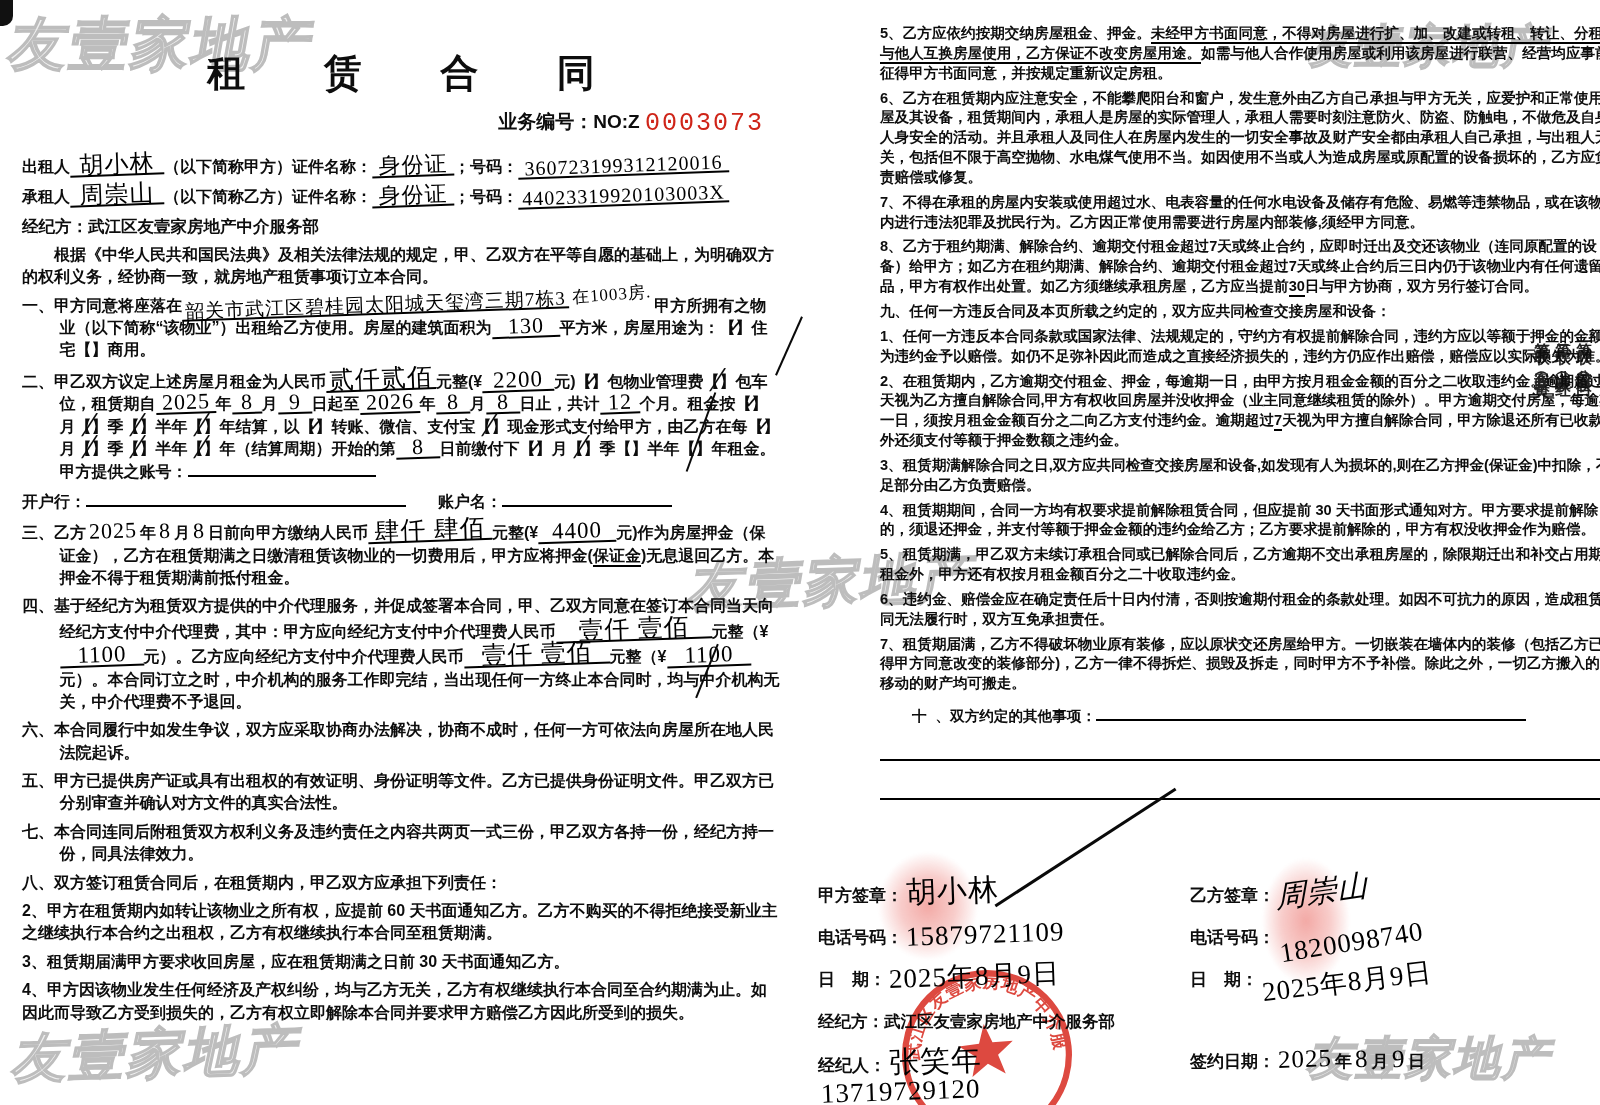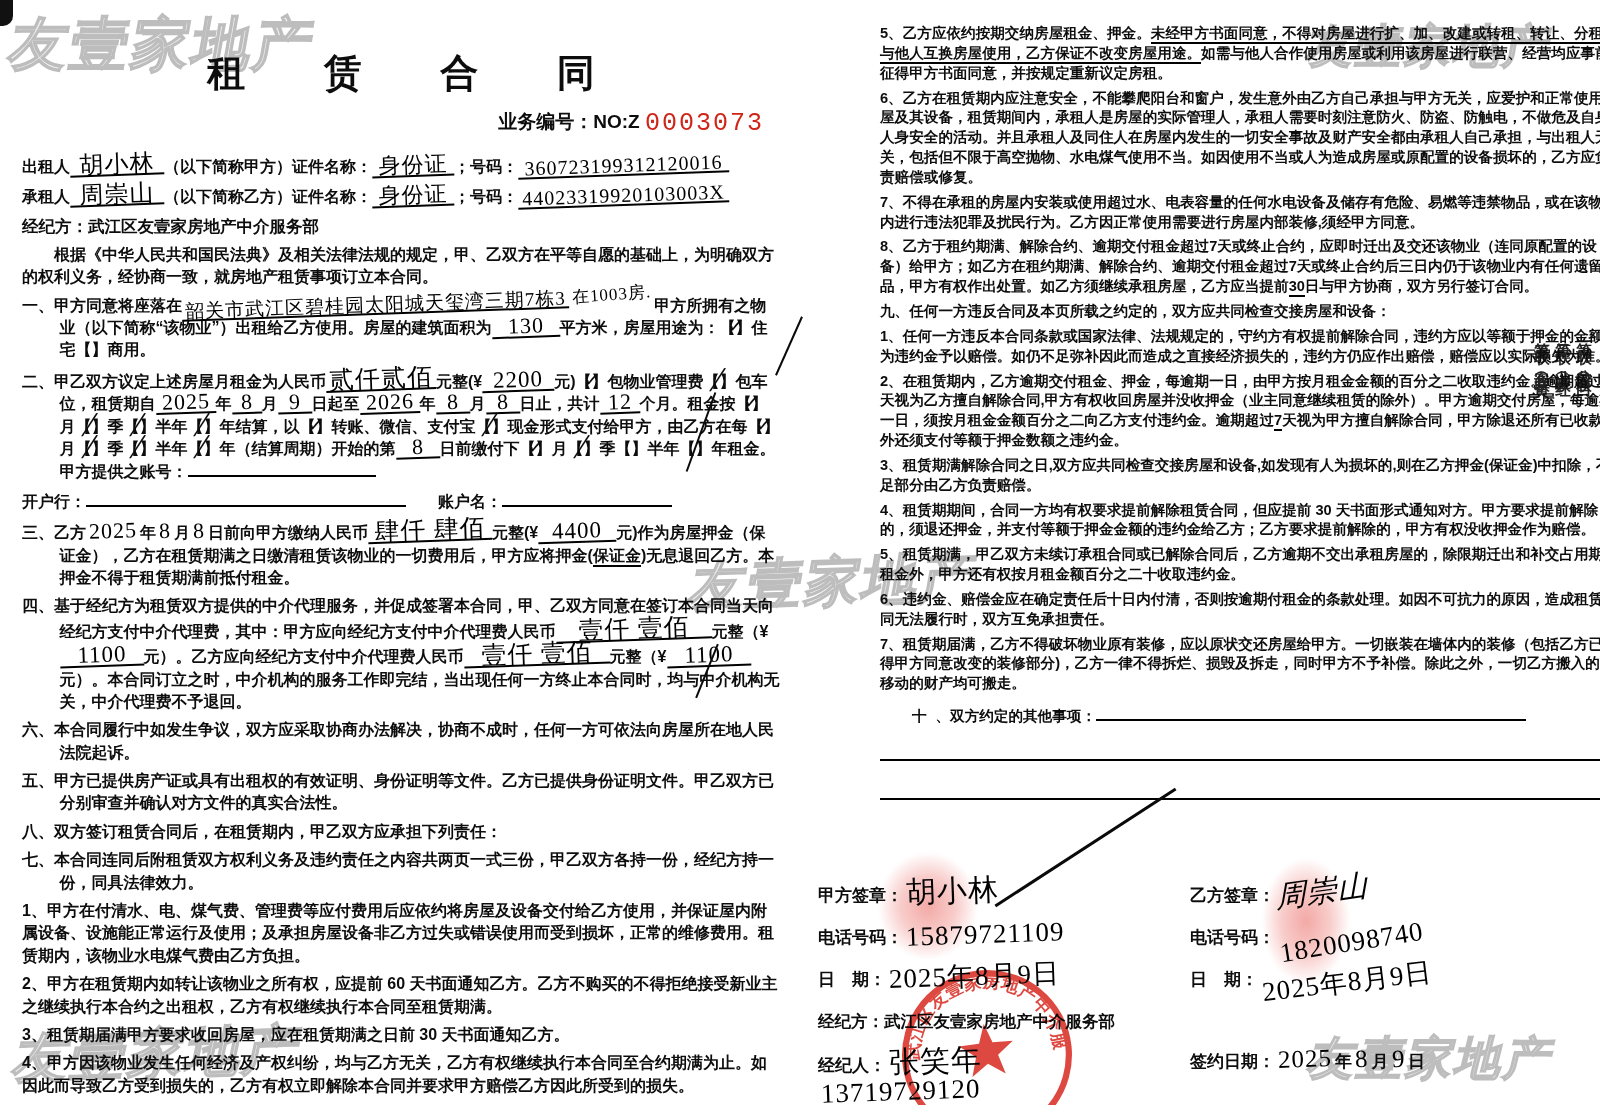--- a/index.html
+++ b/index.html
@@ -101,23 +101,22 @@
         <p class="party"><span class="pt">承租人</span><span class="hw hwu" style="font-size: 24px; min-width: 88px;">周崇山</span><span class="pt">（以下简称乙方）证件名称：</span><span class="hw hwu" style="font-size: 22px; min-width: 76px;">身份证</span><span class="pt">；号码：</span><span class="hw hwu" style="font-size: 20px; min-width: 205px;">44023319920103003X</span></p>
         <p class="agent"><span class="pt">经纪方：武江区友壹家房地产中介服务部</span></p>
         <p class="pre"><span class="pt">根据《中华人民共和国民法典》及相关法律法规的规定，甲、乙双方在平等自愿的基础上，为明确双方的权利义务，经协商一致，就房地产租赁事项订立本合同。</span></p>
         <p class="h1"><span class="pt">一、甲方同意将座落在</span><span class="hw hwu" style="font-size: 19px;">韶关市武江区碧桂园太阳城天玺湾三期7栋3</span><span class="hw hsup">在1003房.</span><span class="pt">甲方所拥有之物业（以下简称“该物业”）出租给乙方使用。房屋的建筑面积为</span><span class="hw hwu" style="font-size: 22px; min-width: 62px;">130</span><span class="pt">平方米，房屋用途为：</span><span class="brk">【<i>✓</i>】</span><span class="pt">住宅</span><span class="brk">【<i></i>】</span><span class="pt">商用。</span></p>
         <p class="h1"><span class="pt">二、甲乙双方议定上述房屋月租金为人民币</span><span class="hw hwu" style="font-size: 25px; min-width: 104px;">贰仟贰佰</span><span class="pt">元整(¥</span><span class="hw hwu" style="font-size: 23px; min-width: 66px;">2200</span><span class="pt">元)</span><span class="brk">【<i>✓</i>】</span><span class="pt">包物业管理费</span><span class="brk">【<i>╱</i>】</span><span class="pt">包车位，租赁期自</span><span class="hw hwu" style="font-size: 22px; min-width: 54px;">2025</span><span class="pt">年</span><span class="hw hwu" style="font-size: 22px; min-width: 24px;">8</span><span class="pt">月</span><span class="hw hwu" style="font-size: 22px; min-width: 28px;">9</span><span class="pt">日起至</span><span class="hw hwu" style="font-size: 22px; min-width: 54px;">2026</span><span class="pt">年</span><span class="hw hwu" style="font-size: 22px; min-width: 28px;">8</span><span class="pt">月</span><span class="hw hwu" style="font-size: 22px; min-width: 28px;">8</span><span class="pt">日止，共计</span><span class="hw hwu" style="font-size: 22px; min-width: 34px;">12</span><span class="pt">个月。租金按</span><span class="brk">【<i>✓</i>】</span><span class="pt">月</span><span class="brk">【<i>╱</i>】</span><span class="pt">季</span><span class="brk">【<i>╱</i>】</span><span class="pt">半年</span><span class="brk">【<i>╱</i>】</span><span class="pt">年结算，以</span><span class="brk">【<i>✓</i>】</span><span class="pt">转账、微信、支付宝</span><span class="brk">【<i>╱</i>】</span><span class="pt">现金形式支付给甲方，由乙方在每</span><span class="brk">【<i>✓</i>】</span><span class="pt">月</span><span class="brk">【<i>╱</i>】</span><span class="pt">季</span><span class="brk">【<i>╱</i>】</span><span class="pt">半年</span><span class="brk">【<i>╱</i>】</span><span class="pt">年（结算周期）开始的第</span><span class="hw hwu" style="font-size: 22px; min-width: 38px;">8</span><span class="pt">日前缴付下</span><span class="brk">【<i>✓</i>】</span><span class="pt">月</span><span class="brk">【<i>╱</i>】</span><span class="pt">季</span><span class="brk">【<i></i>】</span><span class="pt">半年</span><span class="brk">【<i></i>】</span><span class="pt">年租金。甲方提供之账号：</span><span class="blank" style="min-width: 188px;"></span></p>
         <p class="sub"><span class="pt">开户行：</span><span class="blank" style="min-width: 320px;"></span><span class="pt">　　账户名：</span><span class="blank" style="min-width: 170px;"></span></p>
         <p class="h1"><span class="pt">三、乙方</span><span class="hw" style="font-size: 22px;">2025</span><span class="pt">年</span><span class="hw" style="font-size: 22px;">8</span><span class="pt">月</span><span class="hw" style="font-size: 22px;">8</span><span class="pt">日前向甲方缴纳人民币</span><span class="hw hwu" style="font-size: 25px; min-width: 118px;">肆仟 肆佰</span><span class="pt">元整(¥</span><span class="hw hwu" style="font-size: 23px; min-width: 72px;">4400</span><span class="pt">元)作为房屋押金（保证金），乙方在租赁期满之日缴清租赁该物业的一切费用后，甲方应将押金(</span><span class="pt pu">保证金</span><span class="pt">)无息退回乙方。本押金不得于租赁期满前抵付租金。</span></p>
         <p class="h1"><span class="pt">四、基于经纪方为租赁双方提供的中介代理服务，并促成签署本合同，甲、乙双方同意在签订本合同当天向经纪方支付中介代理费，其中：甲方应向经纪方支付中介代理费人民币</span><span class="hw hwu" style="font-size: 25px; min-width: 150px;">壹仟 壹佰</span><span class="pt">元整（¥</span><span class="hw hwu" style="font-size: 23px; min-width: 78px;">1100</span><span class="pt">元）。乙方应向经纪方支付中介代理费人民币</span><span class="hw hwu" style="font-size: 25px; min-width: 140px;">壹仟 壹佰</span><span class="pt">元整（¥</span><span class="hw hwu" style="font-size: 23px; min-width: 78px;">1100</span><span class="pt">元）。本合同订立之时，中介机构的服务工作即完结，当出现任何一方终止本合同时，均与中介机构无关，中介代理费不予退回。</span></p>
         <p class="h1"><span class="pt">六、本合同履行中如发生争议，双方应采取协商办法解决，协商不成时，任何一方可依法向房屋所在地人民法院起诉。</span></p>
         <p class="h1"><span class="pt">五、甲方已提供房产证或具有出租权的有效证明、身份证明等文件。乙方已提供身份证明文件。甲乙双方已分别审查并确认对方文件的真实合法性。</span></p>
+        <p class="h1"><span class="pt">七、本合同连同后附租赁双方权利义务及违约责任之内容共两页一式三份，甲乙双方各持一份，经纪方持一份，同具法律效力。</span></p>
         <p class="h1"><span class="pt">八、双方签订租赁合同后，在租赁期内，甲乙双方应承担下列责任：</span></p>
-        <p class="h1"><span class="pt">七、本合同连同后附租赁双方权利义务及违约责任之内容共两页一式三份，甲乙双方各持一份，经纪方持一份，同具法律效力。</span></p>
-        <p class="sub"><span class="pt">1、甲方在付清水、电、煤气费、管理费等应付费用后应依约将房屋及设备交付给乙方使用，并保证屋内附属设备、设施能正常运行及使用；及承担房屋设备非乙方过失或错误使用而受到损坏，正常的维修费用。租赁期内，该物业水电煤气费由乙方负担。</span></p>
         <p class="sub"><span class="pt">2、甲方在租赁期内如转让该物业之所有权，应提前 60 天书面通知乙方。乙方不购买的不得拒绝接受新业主之继续执行本合约之出租权，乙方有权继续执行本合同至租赁期满。</span></p>
         <p class="sub"><span class="pt">3、租赁期届满甲方要求收回房屋，应在租赁期满之日前 30 天书面通知乙方。</span></p>
         <p class="sub"><span class="pt">4、甲方因该物业发生任何经济及产权纠纷，均与乙方无关，乙方有权继续执行本合同至合约期满为止。如因此而导致乙方受到损失的，乙方有权立即解除本合同并要求甲方赔偿乙方因此所受到的损失。</span></p>
       </div>
   </div>
 
   <div class="ink inkA"></div>
   <div class="ink inkB"></div>
   <div class="ink inkC"></div>
 

